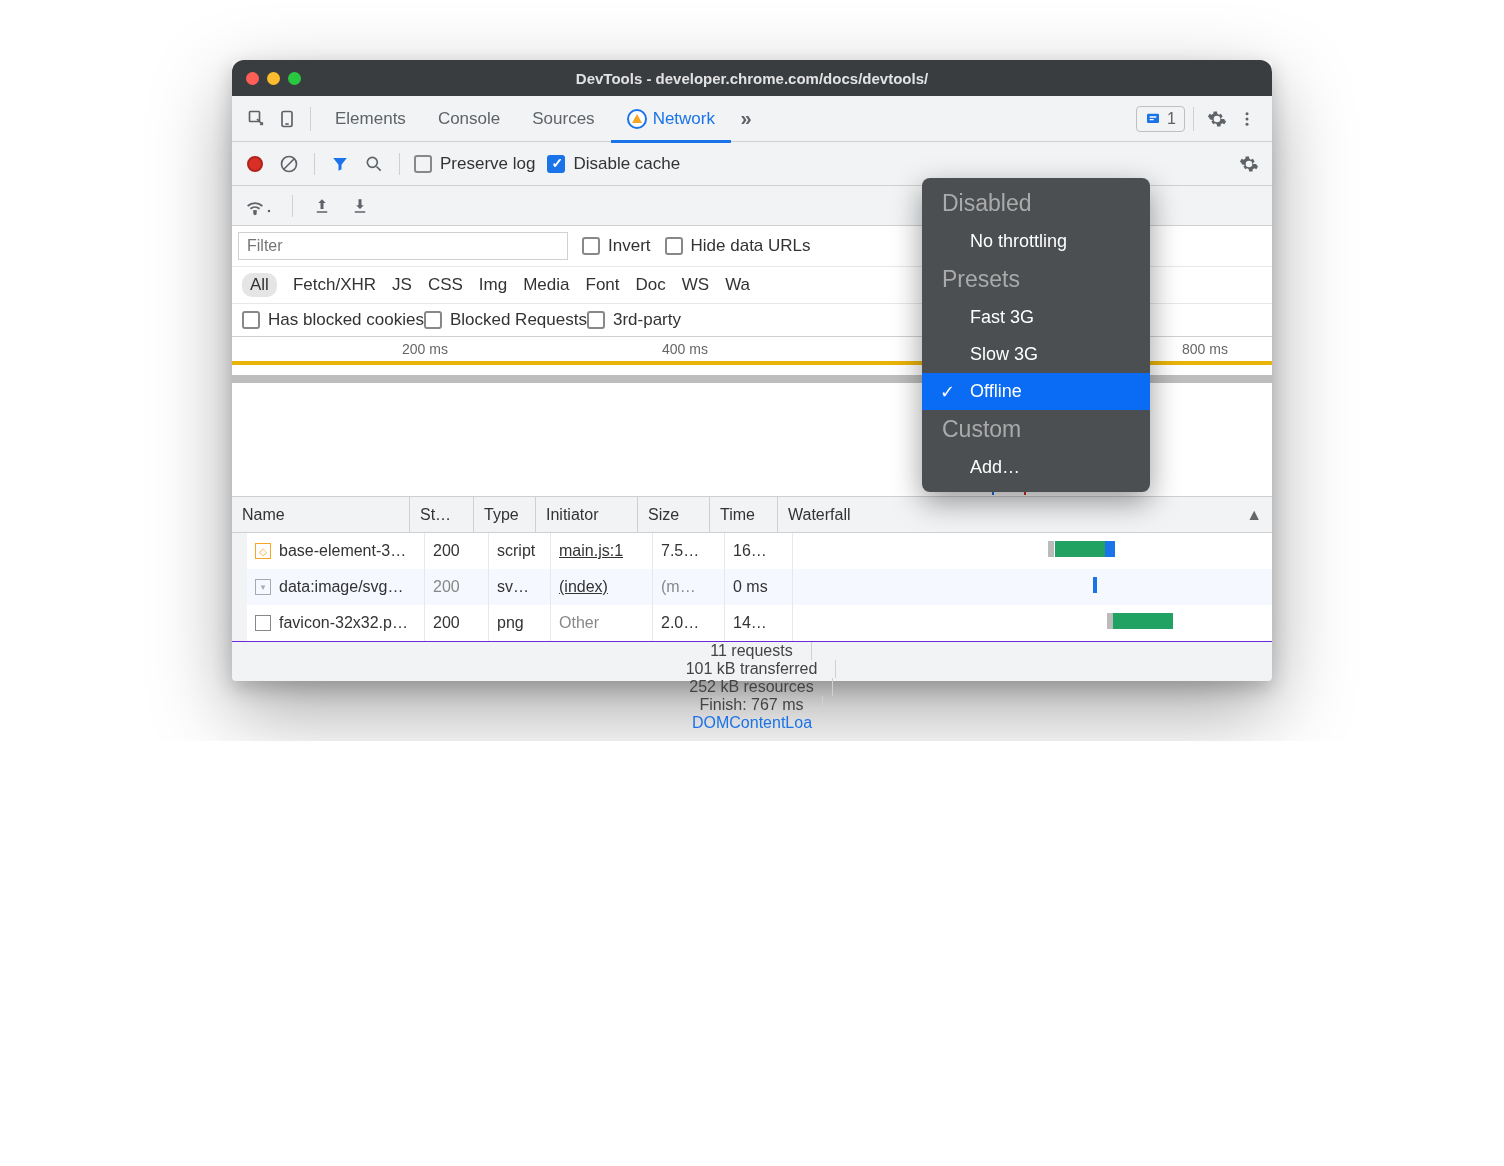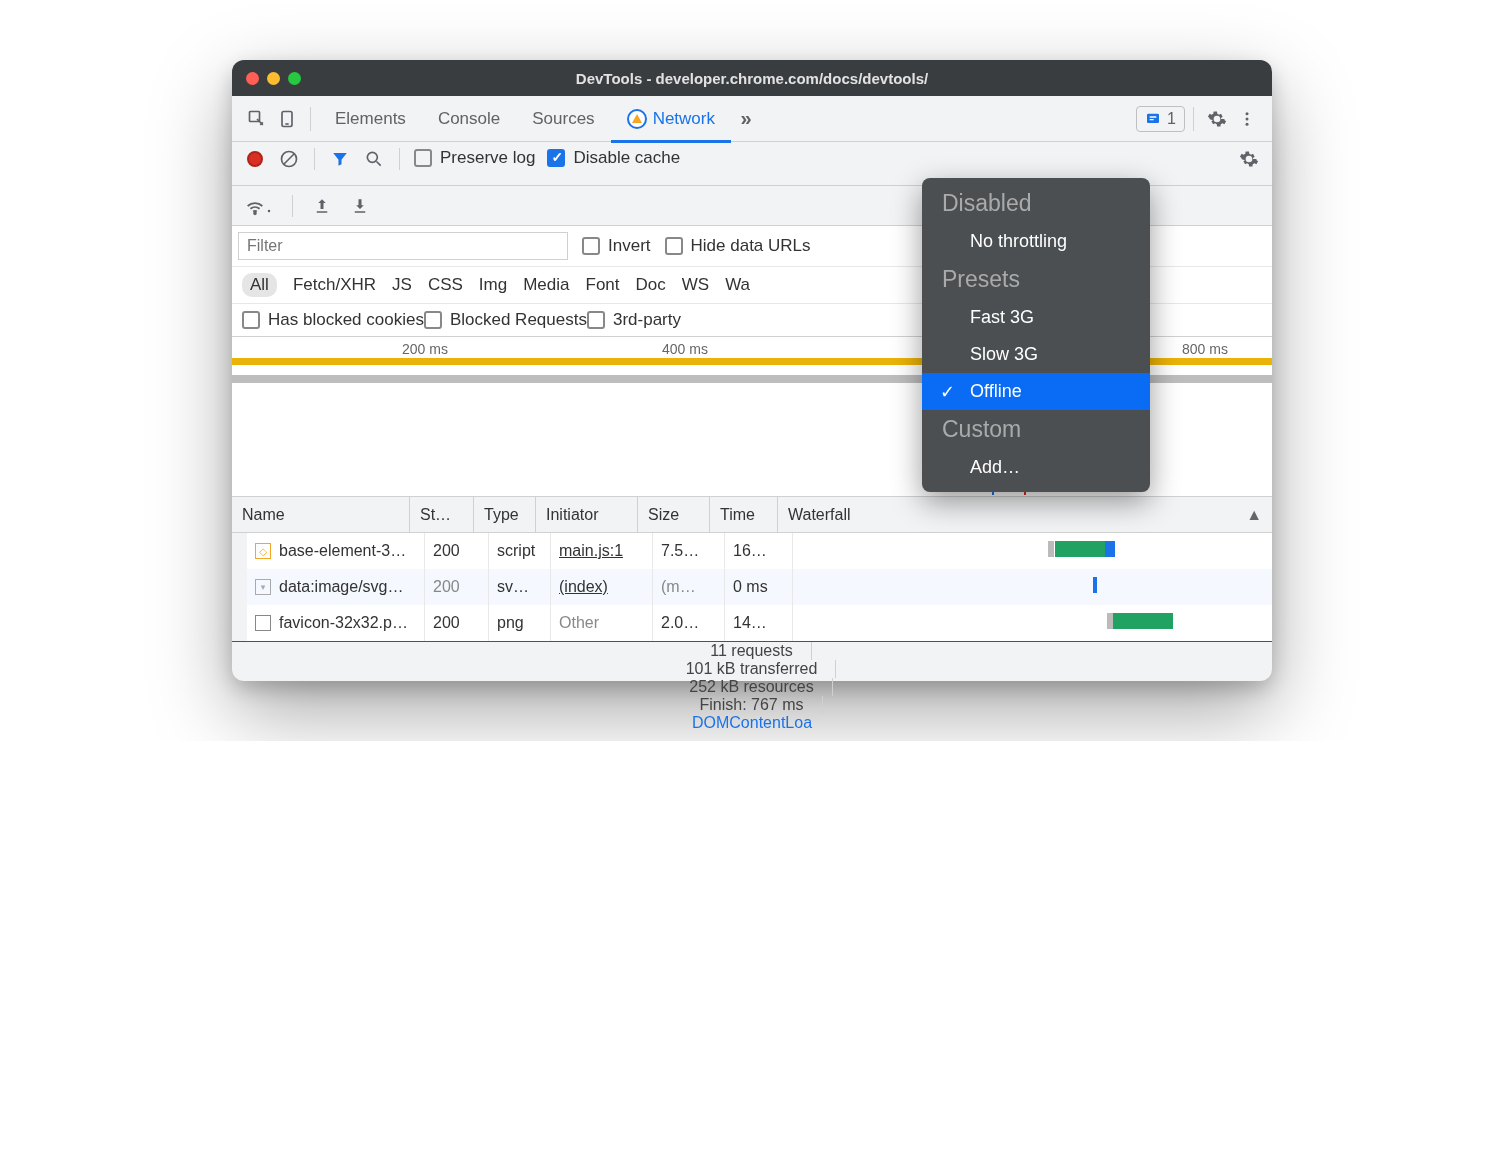--- a/index.html
+++ b/index.html
@@ -6,21 +6,21 @@
 body {
   font-family: -apple-system, BlinkMacSystemFont, "Segoe UI", Helvetica, Arial, sans-serif;
   background: #fff;
   display: flex;
   justify-content: center;
   align-items: flex-start;
   padding: 60px 0;
 }
 .window {
   width: 1040px;
-  border-radius: 16px;
+  border-radius: 4px;
   box-shadow: 0 30px 80px rgba(0,0,0,0.35), 0 8px 20px rgba(0,0,0,0.2);
   overflow: visible;
   position: relative;
   background: #f1f3f4;
 }
 .titlebar {
   background: #3a3d40;
   height: 36px;
   display: flex;
   align-items: center;
@@ -57,21 +57,21 @@
 .spacer { flex: 1; }
 .chip-badge {
   display: flex; align-items: center; border: 1px solid #c0c0c0; border-radius: 4px; padding: 3px 8px; gap: 6px; cursor: pointer;
 }
 .chip-badge svg { color: #1a73e8; }
 .chip-badge span { color: #5f6368; font-size: 16px; }
 
 .toolbar {
   background: #f1f3f4;
   display: flex;
-  align-items: flex-start;
+  align-items: center;
   padding: 6px 12px;
   gap: 12px;
   border-bottom: 1px solid #d0d0d0;
   height: 44px;
 }
 .rec-dot { width: 16px; height: 16px; border-radius: 50%; background: #d93025; border: 2px solid #b0231b; }
 .icon-btn2 { width: 22px; height: 22px; display: flex; align-items: center; justify-content: center; color: #5f6368; cursor: pointer; }
 .icon-btn2.blue { color: #1a73e8; }
 .vsep { width: 1px; height: 22px; background: #d0d0d0; margin: 0 2px; }
 .checkbox-label { display: flex; align-items: center; gap: 8px; font-size: 17px; color: #333; cursor: pointer; }
@@ -92,21 +92,21 @@
 }
 .filter-input { border: 1px solid #d0d0d0; background: #fff; padding: 4px 8px; width: 330px; font-size: 16px; color: #888; }
 .type-pills { display: flex; align-items: center; gap: 16px; padding: 6px 10px; font-size: 17px; color: #333; flex-wrap: wrap; background: #fff; border-bottom: 1px solid #e8e8e8;}
 .pill { cursor: pointer; }
 .pill.active { background: #e5e5e5; border-radius: 10px; padding: 2px 8px; }
 .extra-filters { display: flex; padding: 6px 10px; background: #fff; border-bottom: 1px solid #d0d0d0;}
 
 .timeline {
   background: #fff; height: 160px; border-bottom: 1px solid #d0d0d0; position: relative;
 }
-.tick-row { position: relative; height: 28px; border-bottom: 7px solid #eab308; }
+.tick-row { position: relative; height: 28px; border-bottom: 4px solid #eab308; }
 .tick { position: absolute; top: 4px; font-size: 14px; color: #666; }
 .tl-body { position: relative; height: 130px; }
 .tl-band { position: absolute; left: 0; right: 0; top: 10px; height: 8px; background: #bdbdbd; }
 .tl-vline { position: absolute; top: 0; bottom: 0; width: 2px; }
 .tl-vline.blue { background: #1a73e8; }
 .tl-vline.red { background: #d93025; }
 
 .grid-header {
   display: flex; background: #f1f3f4; border-bottom: 1px solid #d0d0d0; height: 36px; align-items: stretch;
 }

